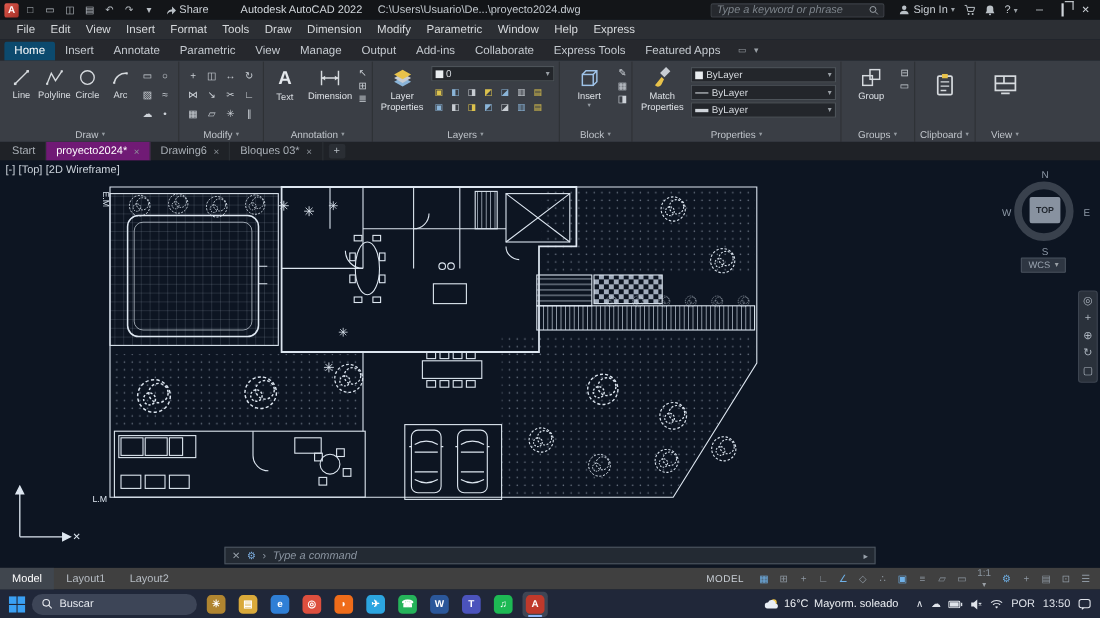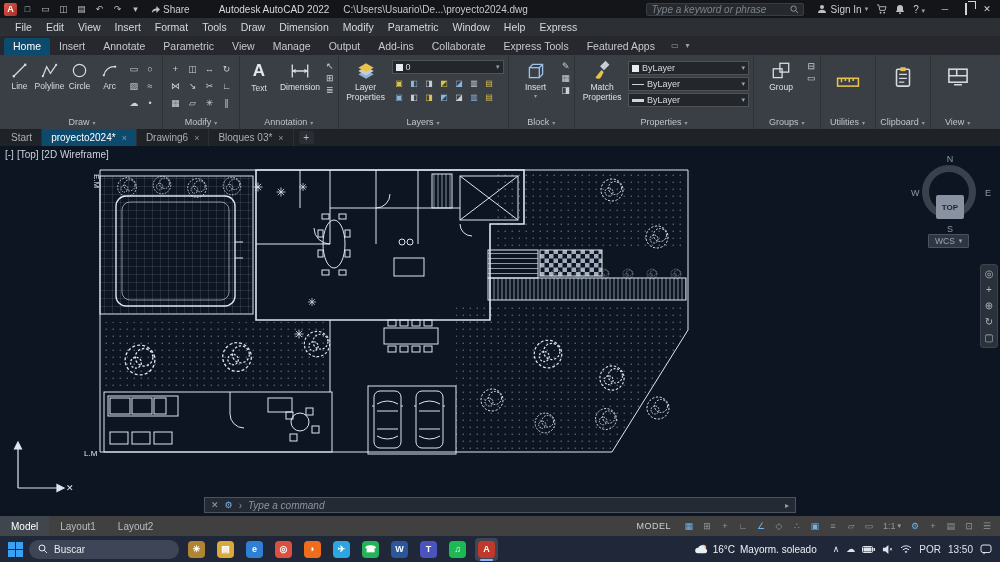--- a/index.html
+++ b/index.html
@@ -54,60 +54,60 @@
   .stackcol { display:flex; flex-direction:column; gap:2px; padding-top:3px; }
   .layers-right { display:flex; flex-direction:column; gap:2px; padding-top:2px; }
   .lay-icons { display:grid; grid-template-columns:repeat(7,15px); grid-auto-rows:14px; }
   .lmini { display:flex; align-items:center; justify-content:center; font-size:8px; color:var(--c,#ccd1d7); }
   .combo { display:flex; align-items:center; gap:3px; background:#23262b; border:1px solid #4d5359; height:14px; padding:0 3px; font-size:9px; color:#d7dbe0; }
   .combo .ccaret { margin-left:auto; font-size:7px; color:#9aa0a6; }
   .swatch { width:7px; height:7px; background:#e8ecef; flex:0 0 auto; }
   .cline { width:12px; border-top:1px solid #cfd4da; flex:0 0 auto; }
   .cline.thick { border-top-width:3px; }
   .layers-combo { width:112px; }
-  .props-right { display:flex; flex-direction:column; gap:2px; padding-top:3px; width:121px; }
+  .props-right { display:flex; flex-direction:column; gap:2px; padding-top:3px; width:132px; }
 
   
   .filetabs { height:17px; background:#1f2227; display:flex; align-items:stretch; font-size:10px; padding-left:2px; flex:0 0 auto; }
   .ftab { display:flex; align-items:center; gap:6px; padding:0 9px; color:#a9afb6; border-right:1px solid #2c3036; }
-  .ftab.active { background:#0c4a6e; color:#fff; }
+  .ftab.active { background:#701a75; color:#fff; }
   .ftab .x { font-size:9px; color:#8d939a; }
   .fplus { width:15px; margin:2px 0 2px 5px; display:flex; align-items:center; justify-content:center; background:#2a2e34; color:#b9bfc6; border-radius:2px; font-size:10px; }
 
   
   .canvas { flex:1; position:relative; background:#0d1522; overflow:hidden; }
   .plan { position:absolute; inset:0; width:100%; height:100%; }
   .vp-controls { position:absolute; left:5px; top:3px; font-size:10px; color:#ccd3db; display:flex; gap:3px; }
   .viewcube { position:absolute; top:6px; right:12px; width:76px; height:96px; font-size:9px; color:#8d98a6; }
   .vc-ring { position:absolute; top:13px; left:10px; width:54px; height:54px; border:7px solid #39414d; border-radius:50%; }
   .vc-n { position:absolute; top:2px; left:50%; transform:translateX(-50%); }
   .vc-w { position:absolute; top:36px; left:-1px; }
   .vc-s { position:absolute; top:72px; left:50%; transform:translateX(-50%); }
   .vc-e { position:absolute; top:36px; right:-3px; }
-  .vc-top { position:absolute; top:43px; left:24px; width:28px; height:24px; background:#8892a0; color:#1f252d; font-weight:bold; font-size:8px; display:flex; align-items:center; justify-content:center; border-radius:2px; }
+  .vc-top { position:absolute; top:27px; left:24px; width:28px; height:24px; background:#8892a0; color:#1f252d; font-weight:bold; font-size:8px; display:flex; align-items:center; justify-content:center; border-radius:2px; }
   .wcs { position:absolute; bottom:0; left:16px; background:rgba(58,66,78,.75); border:1px solid #49525e; color:#9aa4b0; font-size:8.5px; padding:1px 6px; display:flex; gap:4px; align-items:center; border-radius:1px; }
   .navbar { position:absolute; right:2px; top:118px; width:18px; background:rgba(45,52,62,.9); border:1px solid #3c4450; border-radius:3px; display:flex; flex-direction:column; align-items:center; padding:3px 0; gap:4px; }
   .navicon { color:#aeb6c0; font-size:10px; line-height:12px; }
   .ucs { position:absolute; left:6px; bottom:22px; }
   .dock { position:absolute; left:204px; right:204px; bottom:3px; height:16px; background:rgba(38,44,53,.93); border:1px solid #4a5460; display:flex; align-items:center; gap:6px; padding:0 6px; font-size:10px; }
   .dock .dx { color:#97a0aa; font-size:9px; }
   .dock .dwrench { color:#7fb2e5; font-size:9px; }
   .prompt { display:flex; align-items:center; gap:6px; color:#8b95a1; }
   .prompt .ptext { font-style:italic; }
   .dock-end { margin-left:auto; color:#97a0aa; font-size:8px; }
 
   
   .statusrow { height:20px; background:#404040; display:flex; align-items:center; font-size:10px; flex:0 0 auto; }
   .ltab { padding:0 11px; height:100%; display:flex; align-items:center; color:#b6bcc3; }
   .ltab.active { background:#40464e; color:#fff; }
   .status-right { margin-left:auto; display:flex; align-items:center; gap:2px; padding-right:5px; }
   .model-lbl { font-size:9px; letter-spacing:.5px; color:#c9cfd6; margin-right:8px; }
   .stoggle { min-width:16px; height:15px; display:flex; align-items:center; justify-content:center; font-size:9px; color:#8d97a1; border-radius:2px; }
   .stoggle.active { color:#6fb1e8; }
-  .sscale { display:flex; align-items:center; gap:2px; font-size:9px; color:#8d97a1; padding:0 4px; }
+  .sscale { display:flex; align-items:center; gap:2px; font-size:9px; color:#8d97a1; padding:0 4px;flex-direction:column; }
 
   
   .taskbar { height:26px; background:#202739; display:flex; align-items:center; gap:6px; padding:0 8px; flex:0 0 auto; }
   .tsearch { width:150px; height:19px; border-radius:10px; background:#3d4557; display:flex; align-items:center; gap:6px; padding:0 9px; color:#e6e9ef; font-size:10px; }
   .tapp { width:23px; height:23px; display:flex; align-items:center; justify-content:center; border-radius:4px; position:relative; }
   .tapp .badge { width:17px; height:17px; border-radius:4px; background:var(--c,#555); color:#fff; font-size:9px; font-weight:bold; display:flex; align-items:center; justify-content:center; }
   .tapp.active { background:rgba(255,255,255,.14); }
   .tapp.active::after { content:""; position:absolute; bottom:0; left:5px; right:5px; height:2px; background:#8ab4f8; border-radius:1px; }
   .tweather { margin-left:auto; display:flex; align-items:center; gap:5px; color:#eef1f5; font-size:10px; white-space:nowrap; }
   .tray { display:flex; align-items:center; gap:7px; margin-left:10px; color:#dfe3ea; font-size:10px; }
@@ -493,36 +493,20 @@
             <span class="mini">▭</span>
 
         </span>
       </div>
       <div class="panel-label">
           <span>Groups</span>
           <span class="pcaret">▾</span>
         </div>
     </div>
 
-    <div class="panel">
-      <div class="panel-body">
-        <span class="bigbtn collapsed">
-          <svg viewBox="0 0 20 20">
-              <g fill="none" stroke="#e8c24a" stroke-width="1.2">
-                <rect x="2" y="11" width="16" height="6"></rect>
-                <path d="M5 11v3M8 11v2M11 11v3M14 11v2"></path>
-              </g>
-            </svg>
-        </span>
-      </div>
-      <div class="panel-label">
-          <span>Utilities</span>
-          <span class="pcaret">▾</span>
-        </div>
-    </div>
 
     <div class="panel">
       <div class="panel-body">
         <span class="bigbtn collapsed">
           <svg viewBox="0 0 20 20">
               <rect x="5" y="4" width="10" height="13" rx="1" fill="none" stroke="#d6dade" stroke-width="1.2"></rect>
               <rect x="8" y="2.5" width="4" height="3" fill="#e8c24a"></rect>
               <path d="M7 8h6M7 11h6M7 14h4" stroke="#d6dade" stroke-width="1"></path>
             </svg>
         </span>

